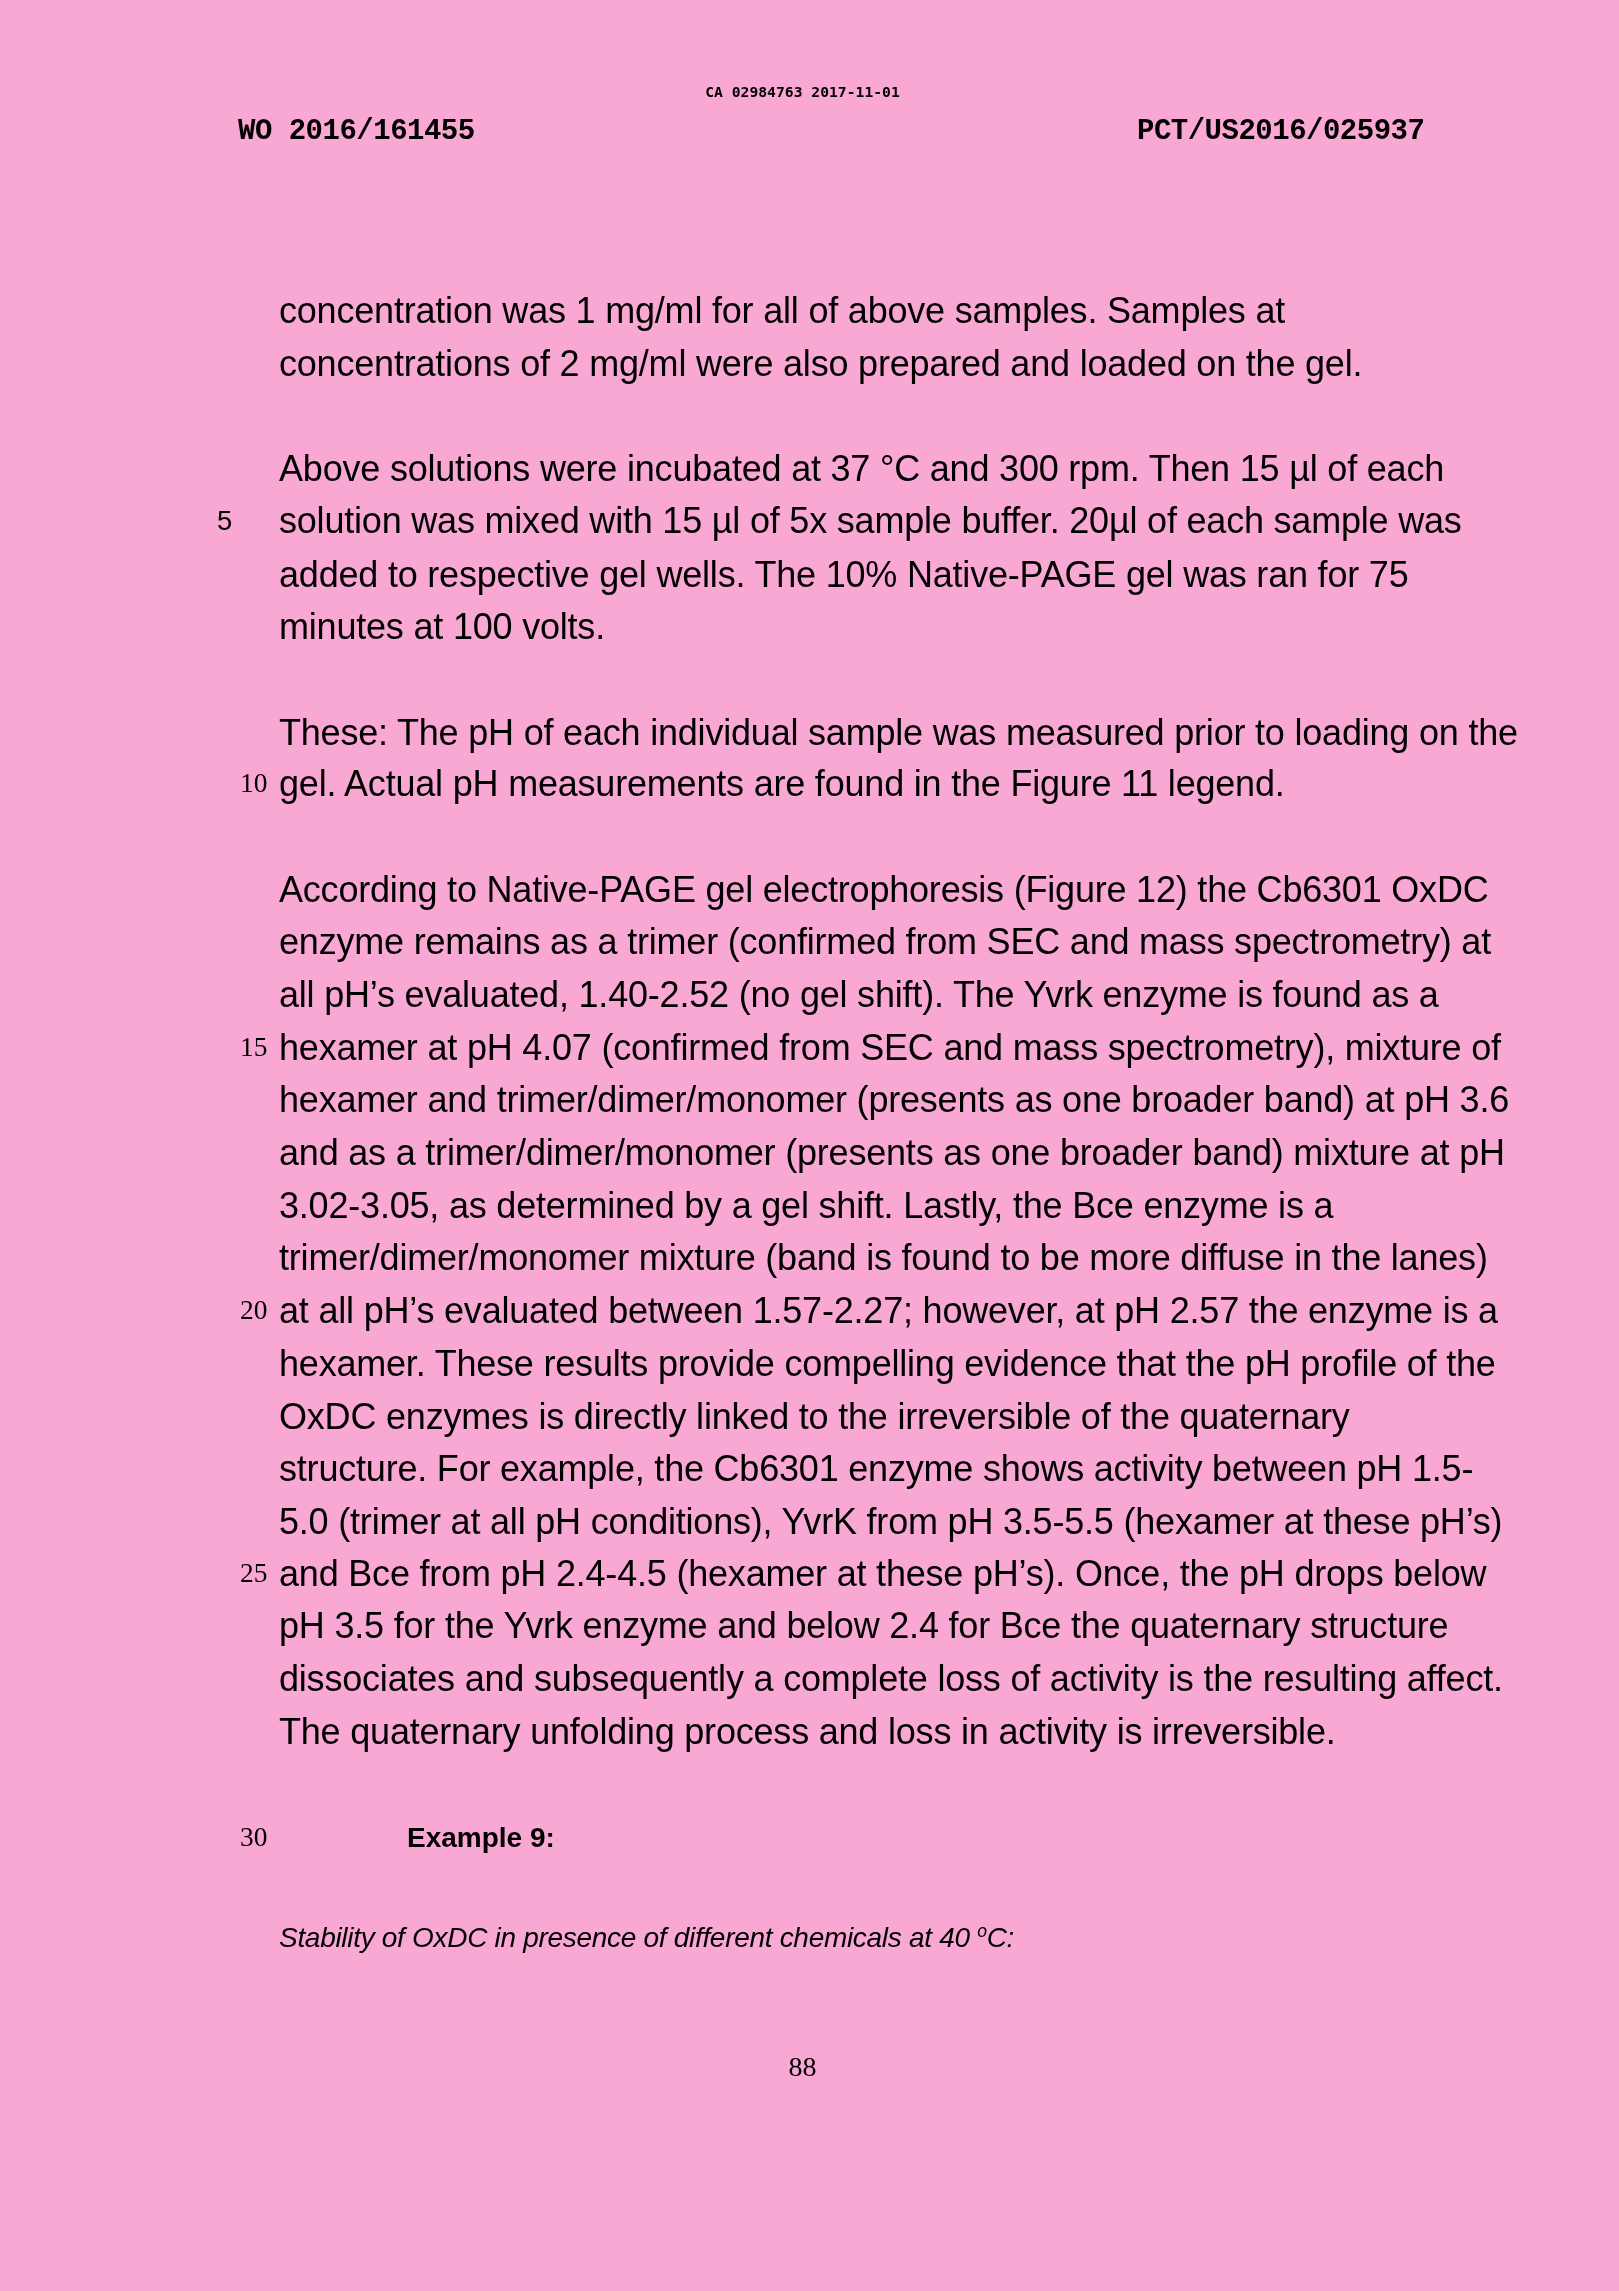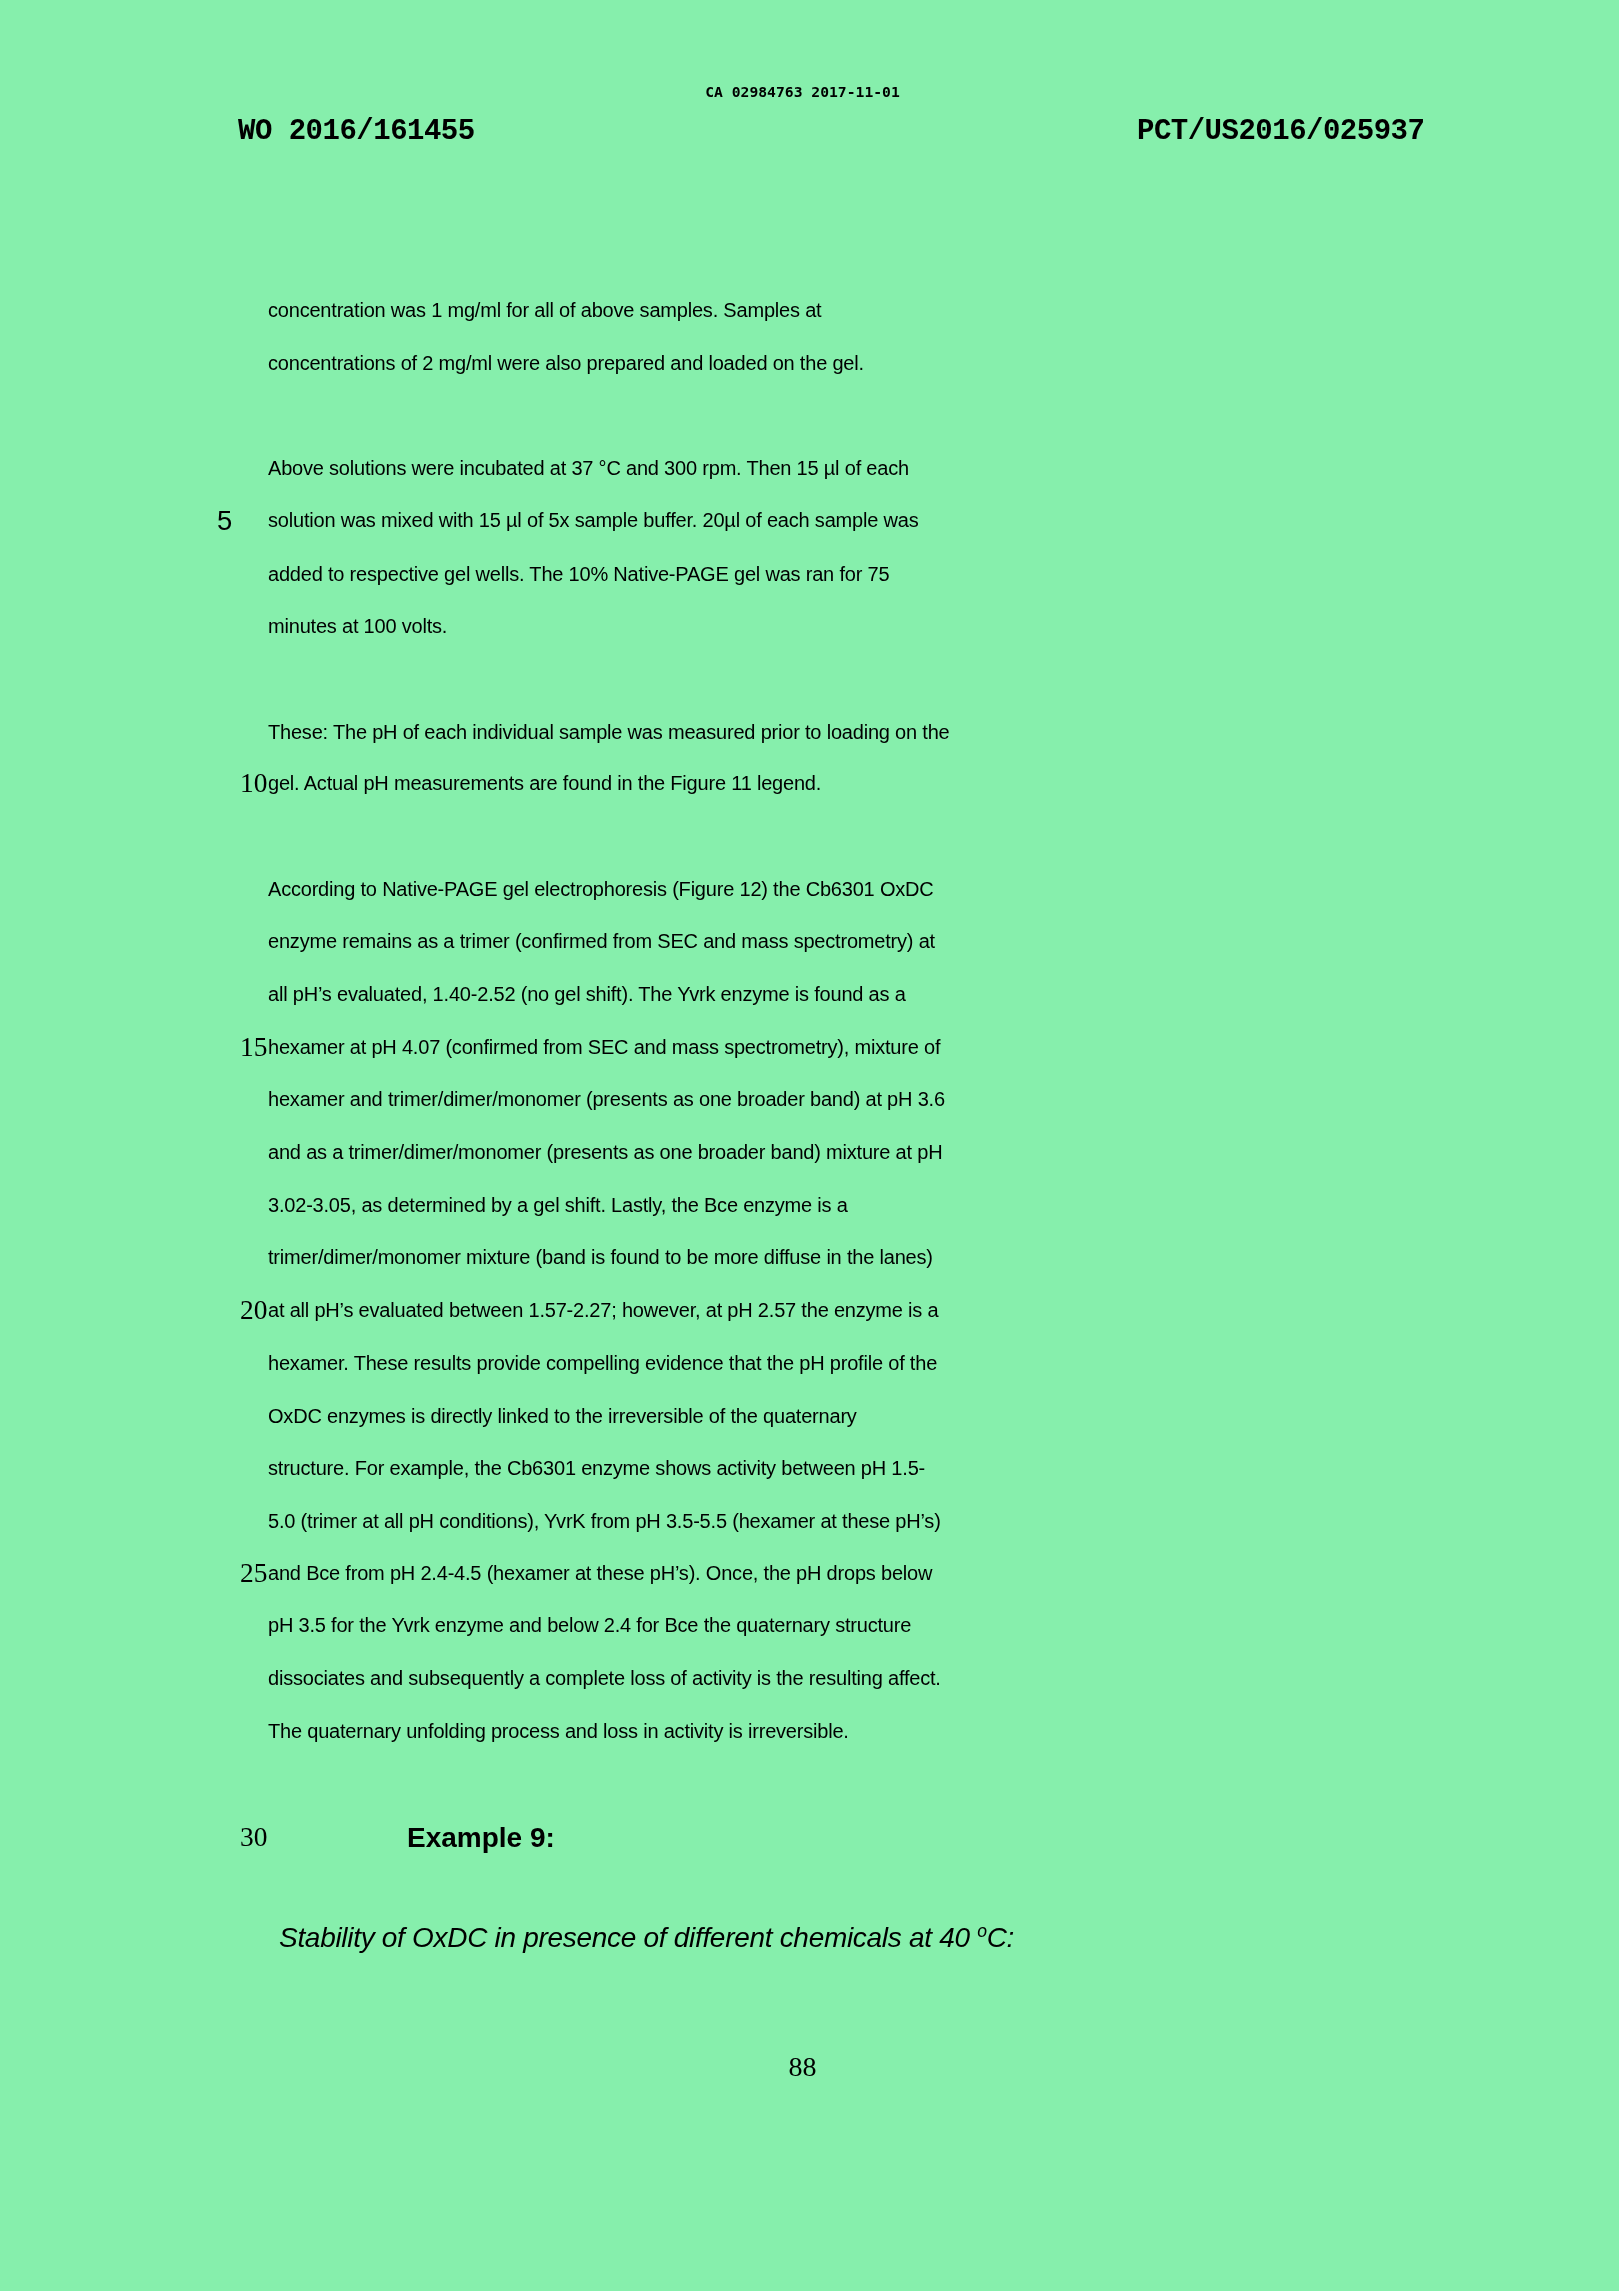--- a/index.html
+++ b/index.html
@@ -1,20 +1,20 @@
 <!DOCTYPE html>
 <html><head>
 <meta charset="utf-8">
 <style>
   html, body { margin: 0; padding: 0; background: #ffffff; }
   #page {
     position: relative;
     width: 1619px;
     height: 2292px;
-    background: #86efac;
+    background: #f9a8d4;
     color: #000000;
     overflow: hidden;
   }
   .stamp {
     position: absolute;
     top: 82px;
     left: 0;
     width: 1605px;
     text-align: center;
     font-family: "DejaVu Sans Mono", monospace;
@@ -29,23 +29,23 @@
     font-family: Liberation Mono, monospace;
     font-weight: bold;
     font-size: 29px;
     line-height: 31px;
     letter-spacing: -0.5px;
   }
   #hdr-left { left: 238px; }
   #hdr-right { left: 1137px; }
   .line {
     position: absolute;
-    left: 268px;
+    left: 279px;
     font-family: "Liberation Sans", sans-serif;
-    font-size: 20px;
+    font-size: 36px;
     line-height: 33px;
     white-space: nowrap;
     letter-spacing: -0.2px;
   }
   .lnum {
     position: absolute;
     font-size: 27.4px;
     line-height: 33px;
     white-space: nowrap;
   }

